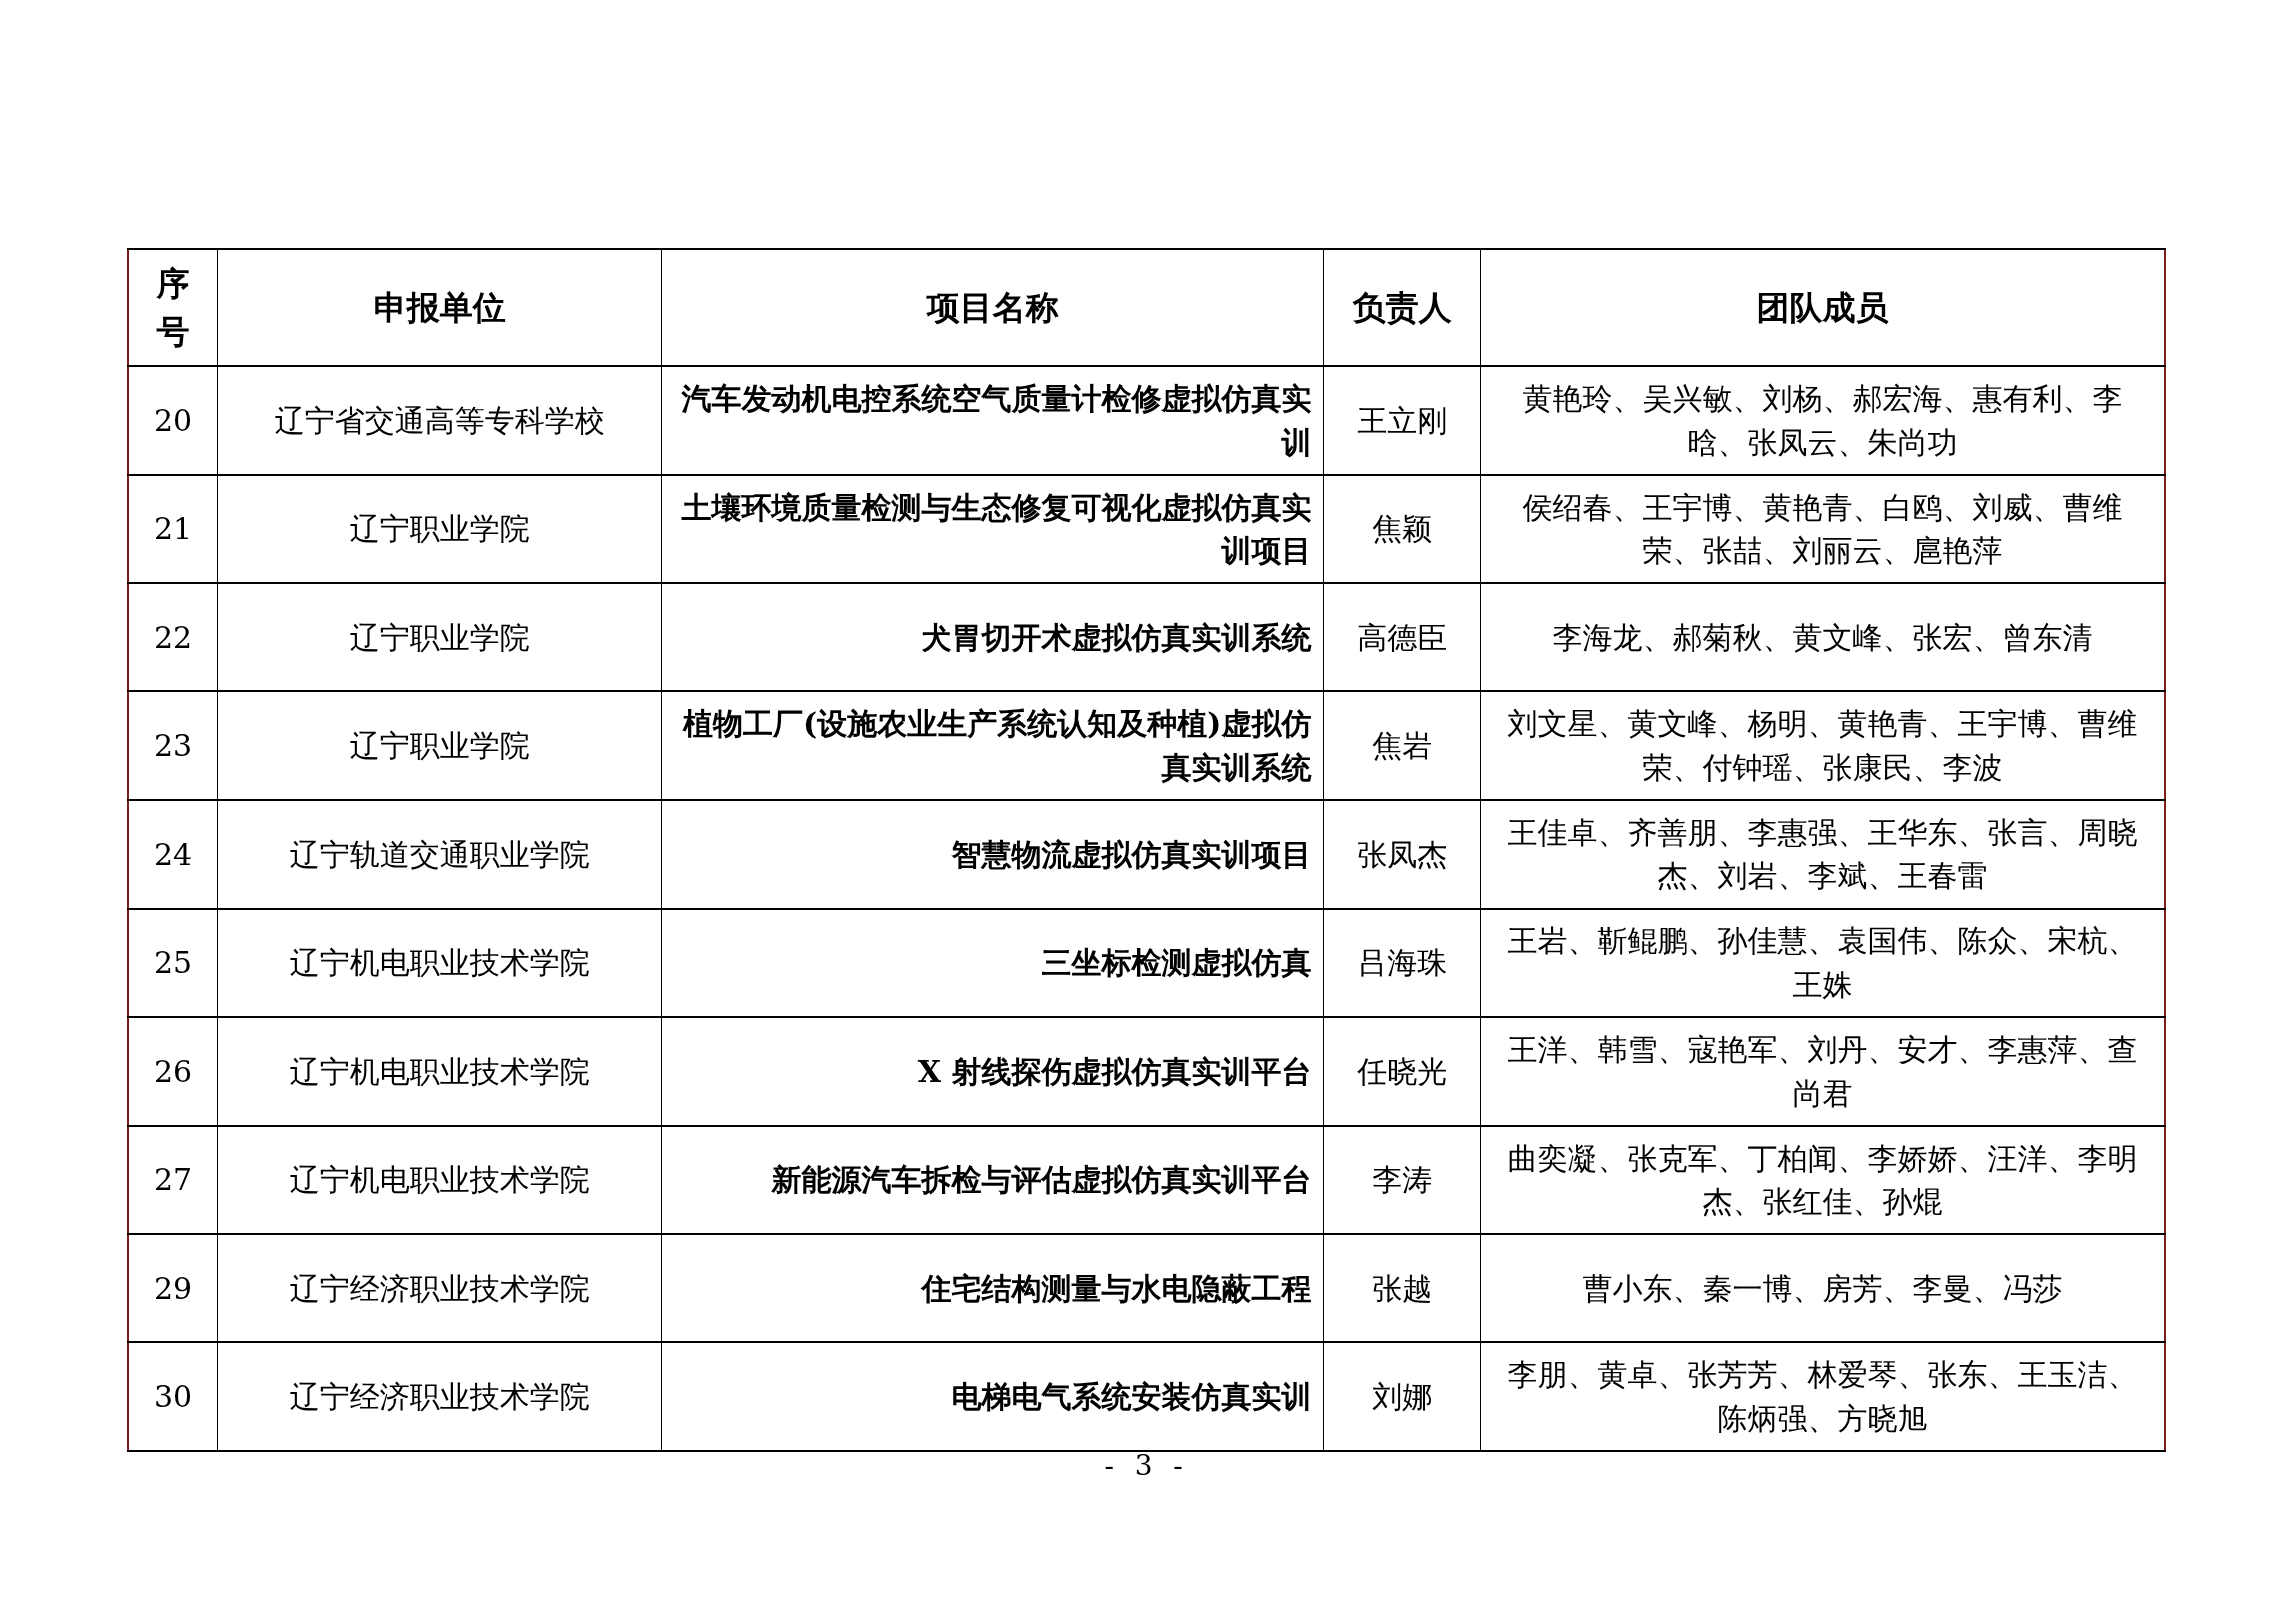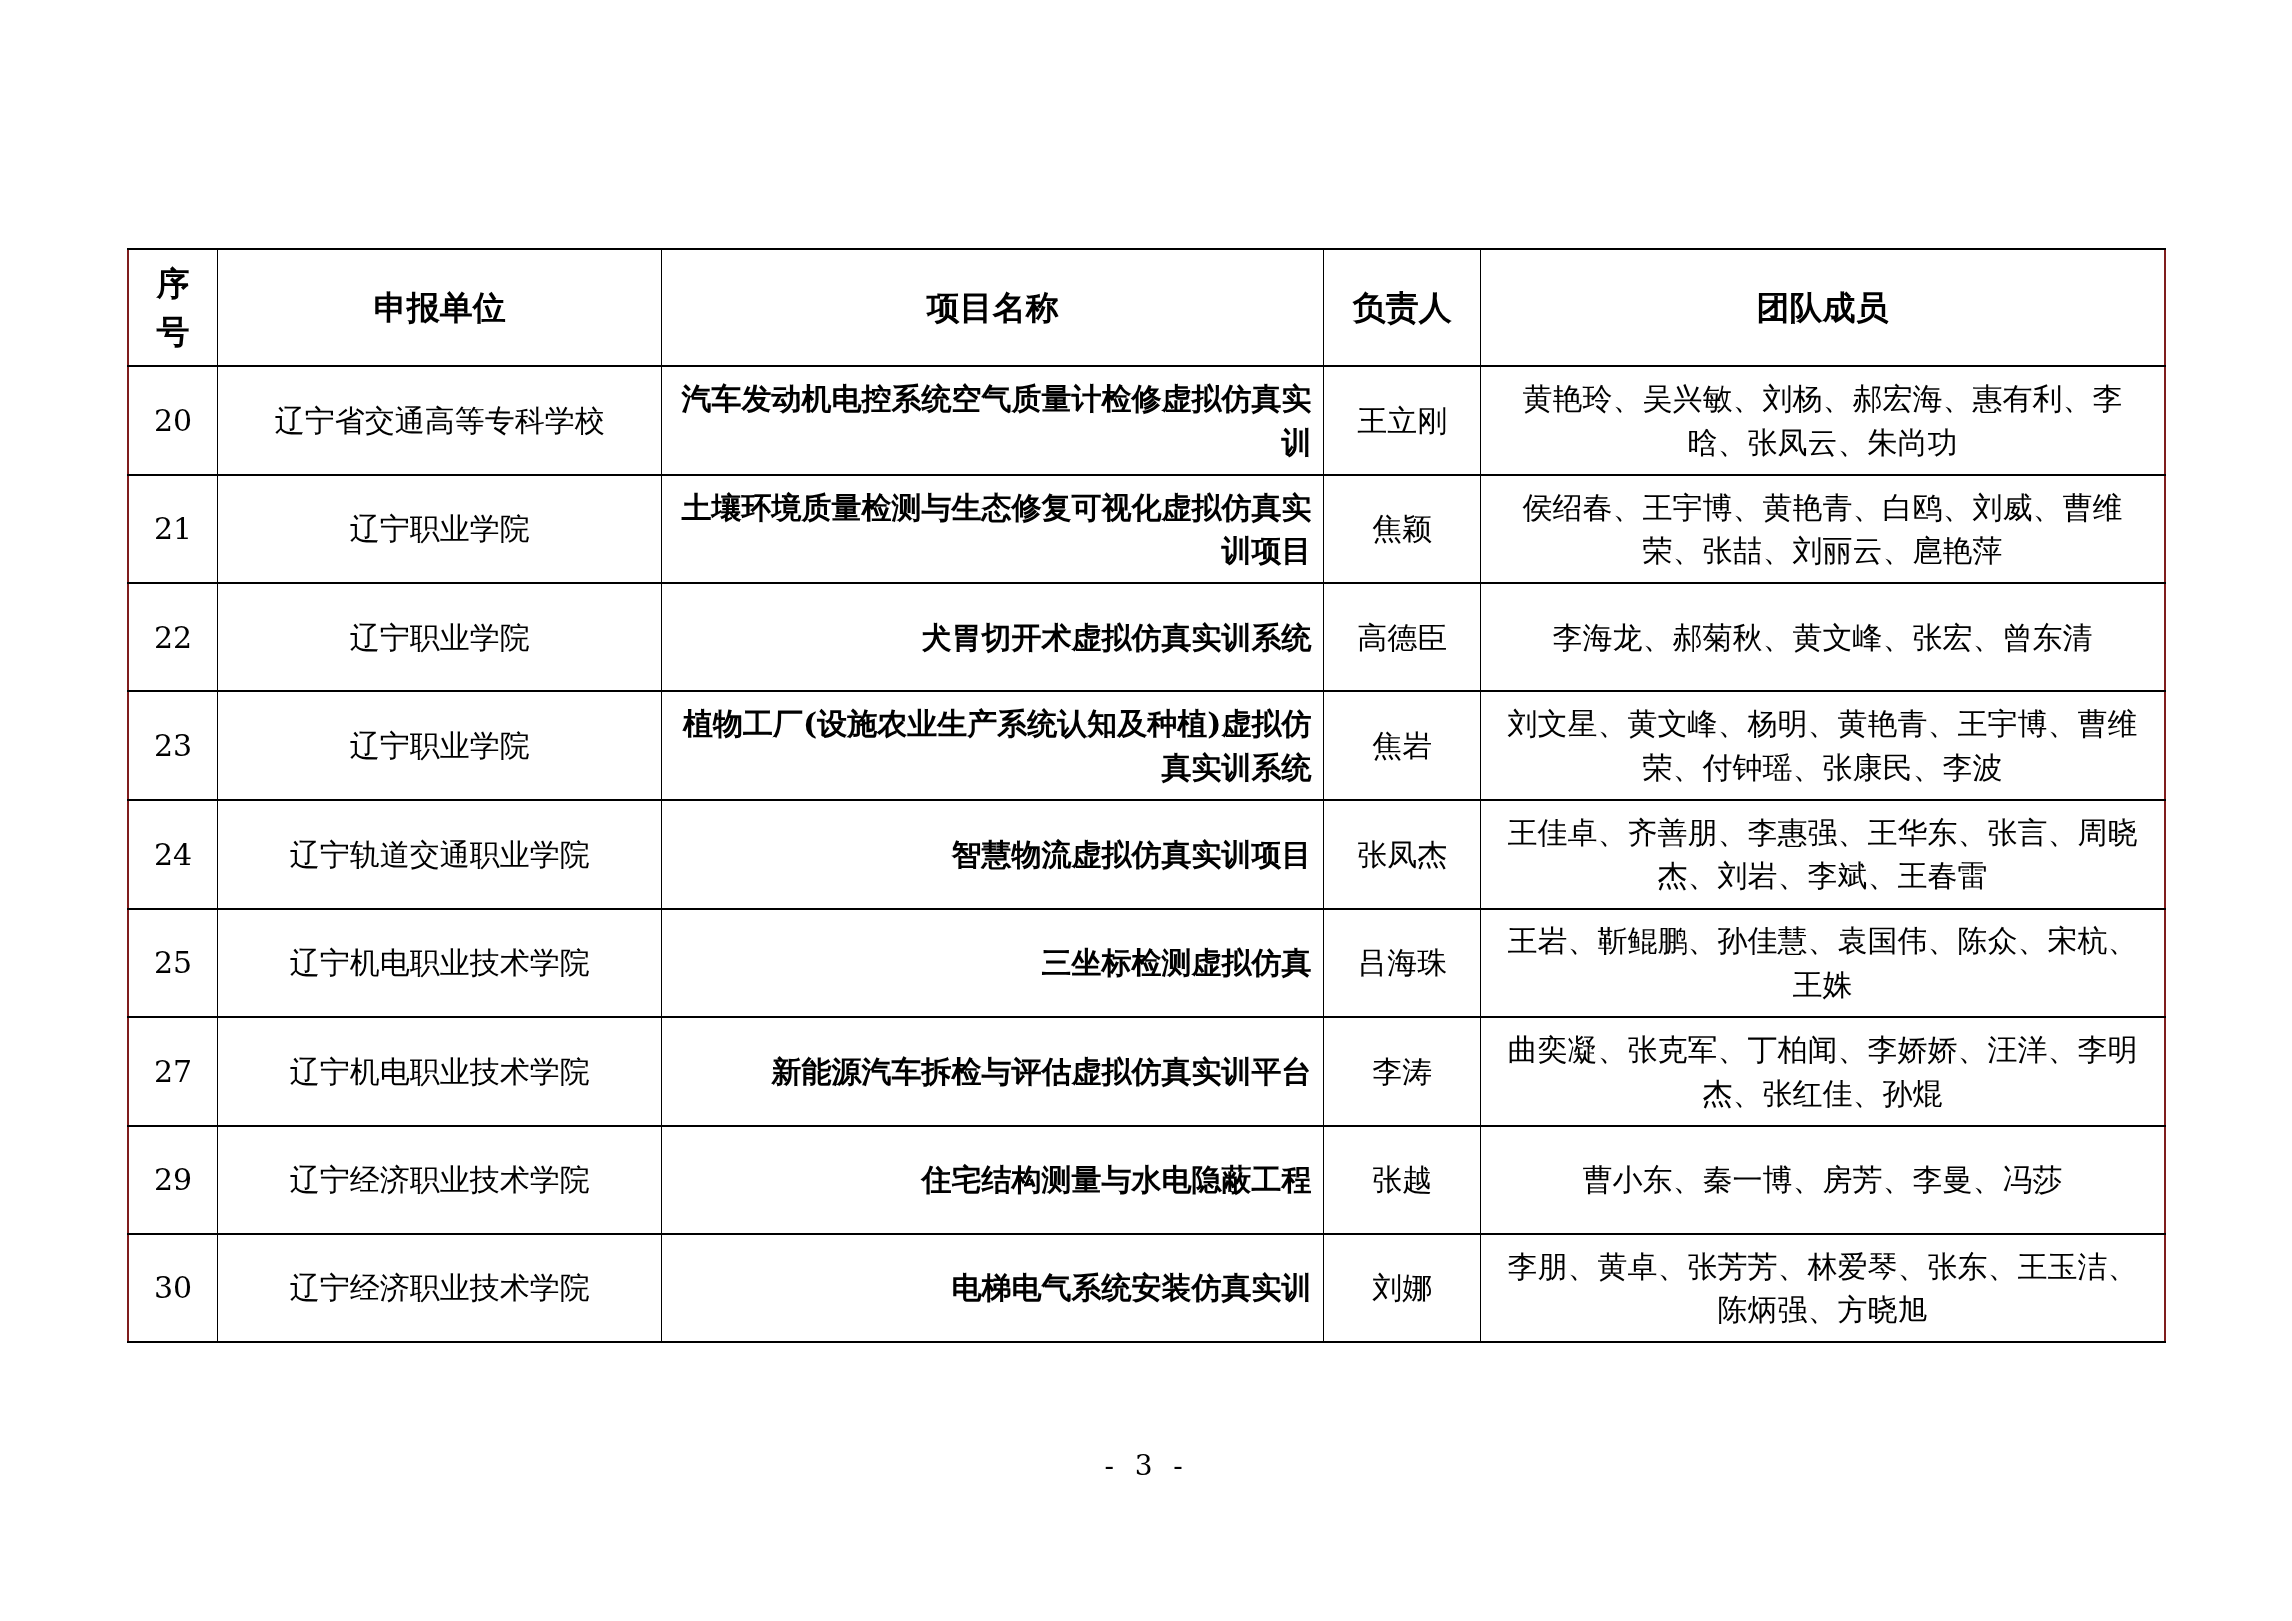--- a/index.html
+++ b/index.html
@@ -142,20 +142,27 @@
   </tr>
 
   <tr class="data-row">
     <td class="cell-no">25</td>
     <td class="cell-unit">辽宁机电职业技术学院</td>
     <td class="cell-proj">三坐标检测虚拟仿真</td>
     <td class="cell-lead">吕海珠</td>
     <td class="cell-team">王岩、靳鲲鹏、孙佳慧、袁国伟、陈众、宋杭、王姝</td>
   </tr>
 
+  <tr class="data-row">
+    <td class="cell-no">26</td>
+    <td class="cell-unit">辽宁机电职业技术学院</td>
+    <td class="cell-proj">X 射线探伤虚拟仿真实训平台</td>
+    <td class="cell-lead">任晓光</td>
+    <td class="cell-team">王洋、韩雪、寇艳军、刘丹、安才、李惠萍、查尚君</td>
+  </tr>
 
   <tr class="data-row">
     <td class="cell-no">27</td>
     <td class="cell-unit">辽宁机电职业技术学院</td>
     <td class="cell-proj">新能源汽车拆检与评估虚拟仿真实训平台</td>
     <td class="cell-lead">李涛</td>
     <td class="cell-team">曲奕凝、张克军、丁柏闻、李娇娇、汪洋、李明杰、张红佳、孙焜</td>
   </tr>
 
 

